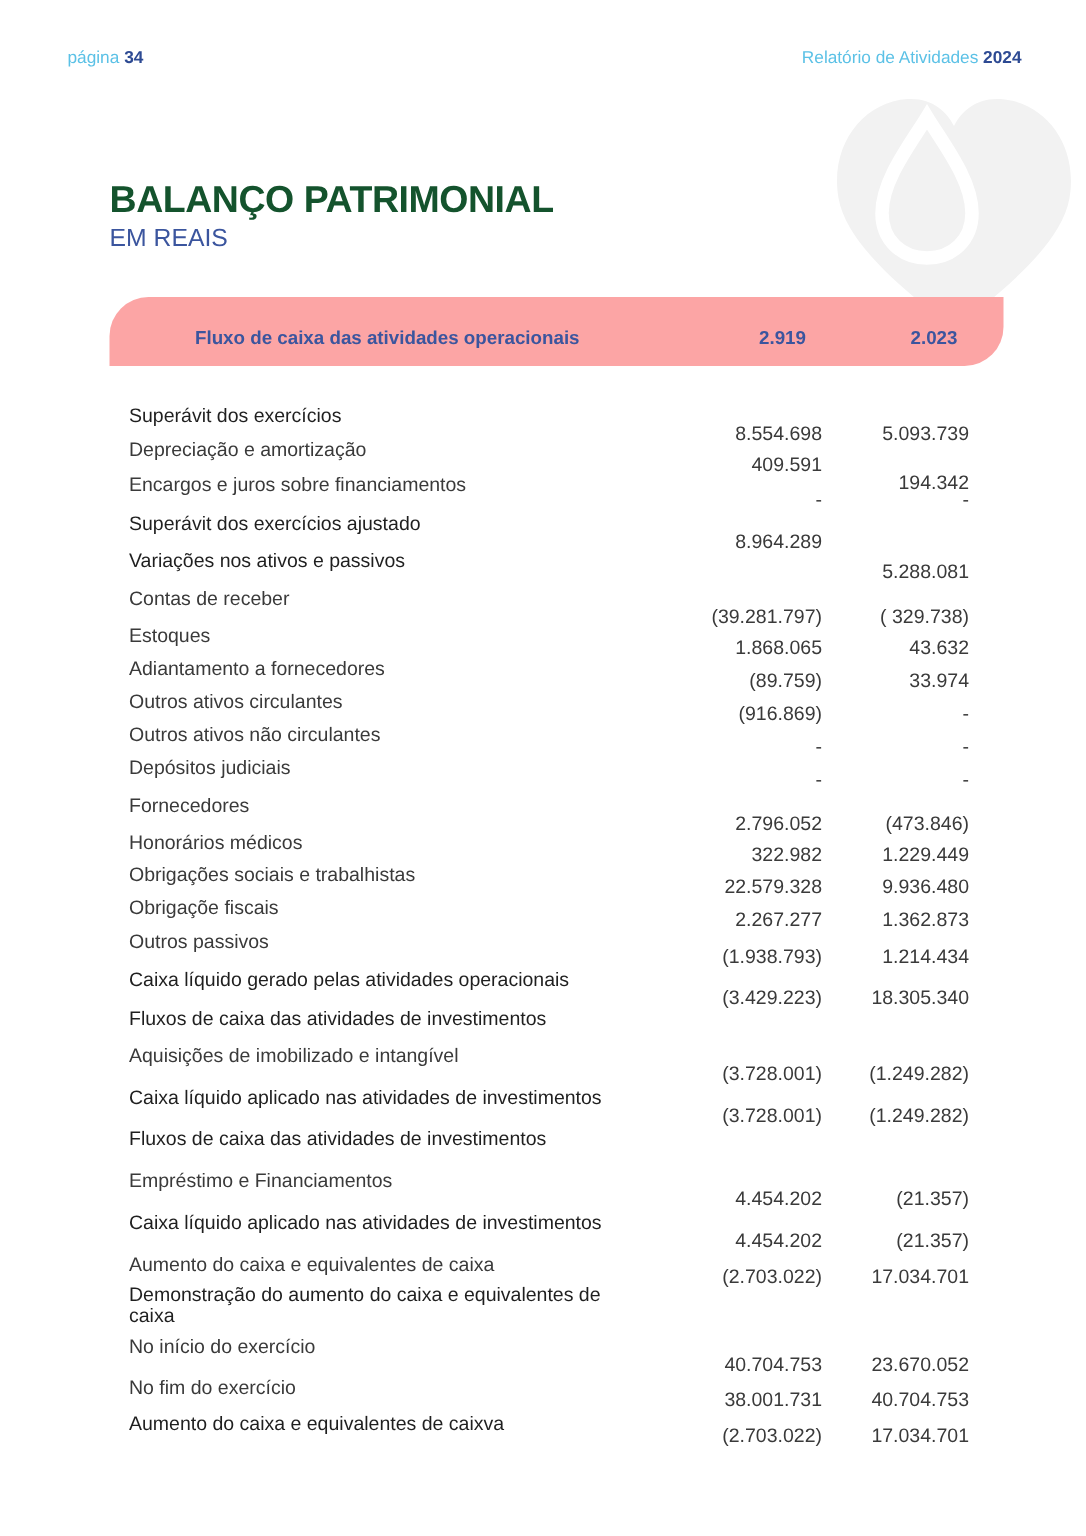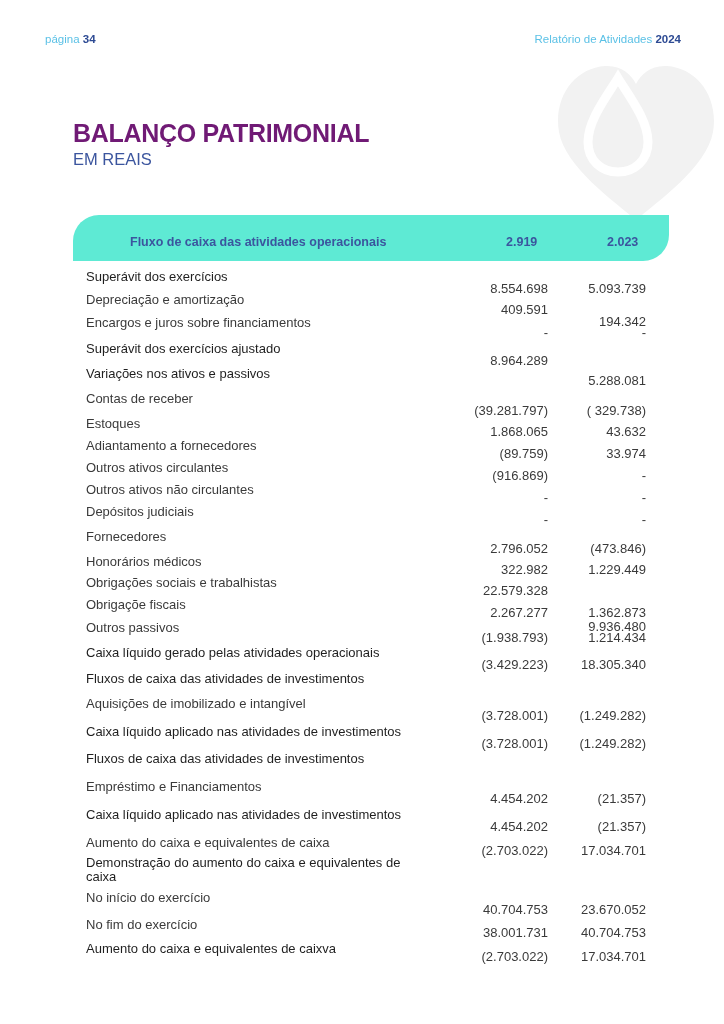--- a/index.html
+++ b/index.html
@@ -10,27 +10,27 @@
     color: #2b2b2b;
   }
   .topbar { position: absolute; top: 33px; left: 45px; right: 43px; height: 16px; font-size: 11.5px; }
   .topbar .left { position: absolute; left: 0; top: 0; color: #5bc1e6; }
   .topbar .right { position: absolute; right: 0; top: 0; color: #5bc1e6; }
   .topbar b { color: #2d4a93; font-weight: 700; }
 
   .heart { position: absolute; left: 555px; top: 62px; width: 162px; height: 160px; }
 
   .title-block { position: absolute; left: 73px; top: 118px; }
-  .title { font-size: 25px; font-weight: 700; color: #701a75; letter-spacing: -0.3px; margin: 0; line-height: 30px; }
+  .title { font-size: 25px; font-weight: 700; color: #14532d; letter-spacing: -0.3px; margin: 0; line-height: 30px; }
   .subtitle { font-size: 11.5px; color: #333; line-height: 14px; }
   .unit { font-size: 16.5px; color: #3b559e; line-height: 20px; margin-top: 1px; }
 
   .table-head {
-    position: absolute; left: 73px; top: 215px; width: 596px; height: 46px;
-    background: #5eead4;
+    position: absolute; left: 73px; top: 198px; width: 596px; height: 46px;
+    background: #fca5a5;
     border-top-left-radius: 26px; border-bottom-right-radius: 26px;
   }
   .table-head .h { position: absolute; top: 20px; font-size: 12.5px; font-weight: 700; color: #3b559e; }
   .table-head .h.label { left: 57px; }
   .table-head .h.c1 { left: 433px; }
   .table-head .h.c2 { left: 534px; }
 
   .rows { position: absolute; left: 86px; top: 0; width: 580px; }
   .row { position: absolute; left: 0; width: 580px; font-size: 13px; }
   .row .lbl { position: absolute; left: 0; top: 0; color: #3a3a3a; white-space: nowrap; }
@@ -132,21 +132,21 @@
       <span class="v2" style="top: 12px;">(473.846)</span>
     </div>
     <div class="row" style="top: 554px;">
       <span class="lbl">Honorários médicos</span>
       <span class="v1" style="top: 8px;">322.982</span>
       <span class="v2" style="top: 8px;">1.229.449</span>
     </div>
     <div class="row" style="top: 575px;">
       <span class="lbl">Obrigações sociais e trabalhistas</span>
       <span class="v1" style="top: 8px;">22.579.328</span>
-      <span class="v2" style="top: 8px; margin-top: 36px;">9.936.480</span>
+      <span class="v2" style="top: 8px;">9.936.480</span>
     </div>
     <div class="row" style="top: 597px;">
       <span class="lbl">Obrigaçõe   fiscais</span>
       <span class="v1" style="top: 8px;">2.267.277</span>
       <span class="v2" style="top: 8px;">1.362.873</span>
     </div>
     <div class="row" style="top: 620px;">
       <span class="lbl">Outros passivos</span>
       <span class="v1" style="top: 10px;">(1.938.793)</span>
       <span class="v2" style="top: 10px;">1.214.434</span>

